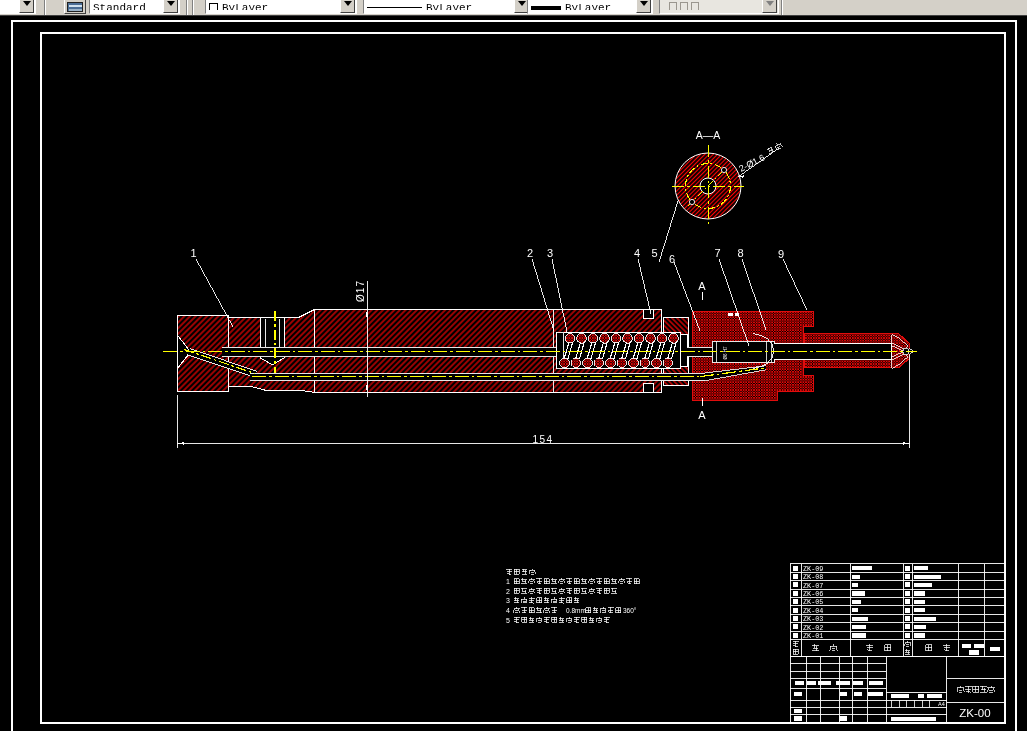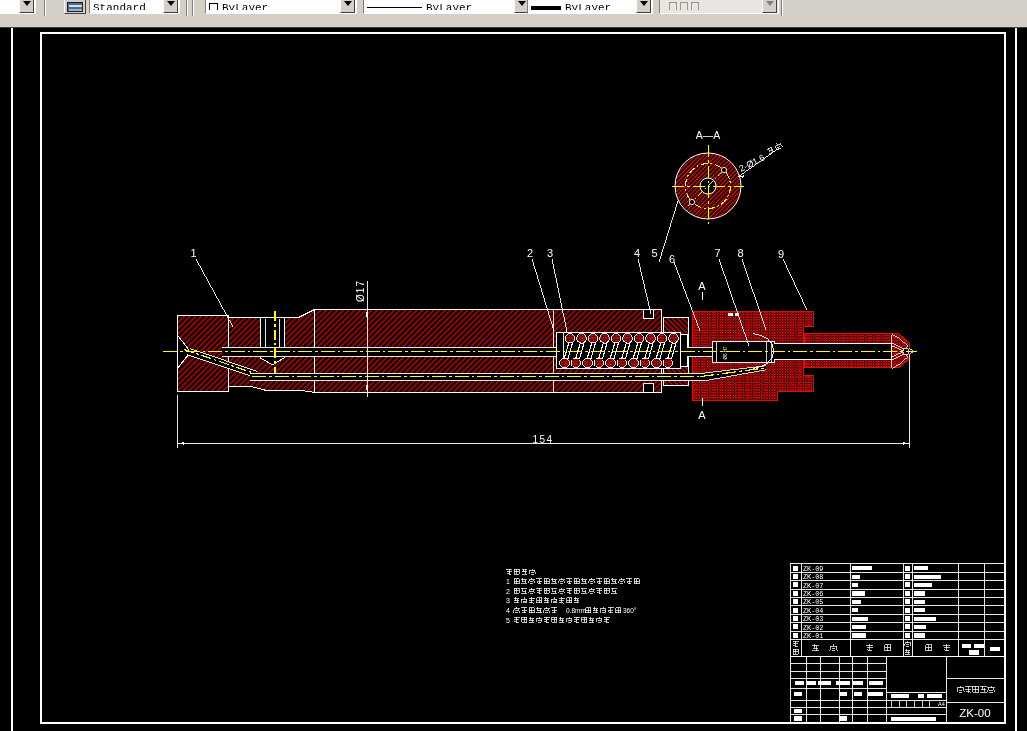--- a/index.html
+++ b/index.html
@@ -298,21 +298,21 @@
           <line x1="922" y1="700" x2="922" y2="707.4" stroke="#fff" stroke-width="0.8"></line>
           <line x1="929.6" y1="700" x2="929.6" y2="707.4" stroke="#fff" stroke-width="0.8"></line>
           <text x="938" y="706.3" fill="#fff" font-size="5.5" font-family="Liberation Sans, sans-serif">A4</text>
           <rect x="891.3" y="716.7" width="45" height="3.8" fill="#fff"></rect>
           <line x1="946.5" y1="678.5" x2="1005.5" y2="678.5" stroke="#fff" stroke-width="0.9"></line>
           <line x1="946.5" y1="702" x2="1005.5" y2="702" stroke="#fff" stroke-width="0.9"></line>
           <path d="M960.6,685.5v2.2 M957.0,687.7h7.2 M958.1,687.7l-1.1,4.3 M963.1,687.7l1.1,4.3 M958.8,690.0h3.6 M958.8,692.1h3.6 M964.6,686.4h7.2 M965.2,689.1h6.0 M968.2,685.5v7.2 M965.5,691.1l5.5,1.4 M972.8,686.1h6.0v6.0h-6.0z M972.8,689.1h6.0 M975.8,686.1v6.0 M980.2,686.9h6.5 M980.9,689.5h5.0 M980.2,692.0h6.5 M982.0,685.5v4.0 M984.8,687.7v4.3 M991.0,685.5v2.2 M987.4,687.7h7.2 M988.5,687.7l-1.1,4.3 M993.5,687.7l1.1,4.3 M989.2,690.0h3.6 M989.2,692.1h3.6" stroke="#fff" stroke-width="0.75" fill="none"></path>
           <text x="975" y="716.5" fill="#fff" font-size="11.5" font-family="Liberation Sans, sans-serif" text-anchor="middle">ZK-00</text>
         </g>
       </svg></div>
-<div style="position:absolute;left:0;top:0;width:1027px;height:28px;background:#d4d0c8;border-bottom:1px solid #404040;overflow:hidden;">
+<div style="position:absolute;left:0;top:0;width:1027px;height:16px;background:#d4d0c8;border-bottom:1px solid #404040;overflow:hidden;">
       <div style="position:absolute;left:-20px;top:-6px;width:56px;height:20px;background:#fff;border:1px solid;border-color:#808080 #fff #fff #808080;">
 <div style="position:absolute;left:3px;top:2px;right:18px;height:13px;overflow:hidden;white-space:nowrap;"></div>
 <div style="position:absolute;right:1px;top:1px;width:15px;height:17px;background:#d4d0c8;border:1px solid;border-color:#fff #404040 #404040 #fff;">
           <div style="position:absolute;left:3px;top:4px;width:0;height:0;border-left:4px solid transparent;border-right:4px solid transparent;border-top:5px solid #000;"></div>
         </div>
 </div>
       <div style="position:absolute;left:44px;top:0;width:2px;height:16px;border-left:1px solid #808080;border-right:1px solid #fff;"></div>
       <div style="position:absolute;left:64px;top:-6px;width:22px;height:20px;background:#d4d0c8;border:1px solid;border-color:#fff #404040 #404040 #fff;">
 <div style="position:absolute;left:2px;top:7px;width:16px;height:10px;background:#4a6d96;border:1px solid #222;">
           <div style="position:absolute;left:1px;top:2px;width:13px;height:2px;background:#cfe0ef;"></div>

